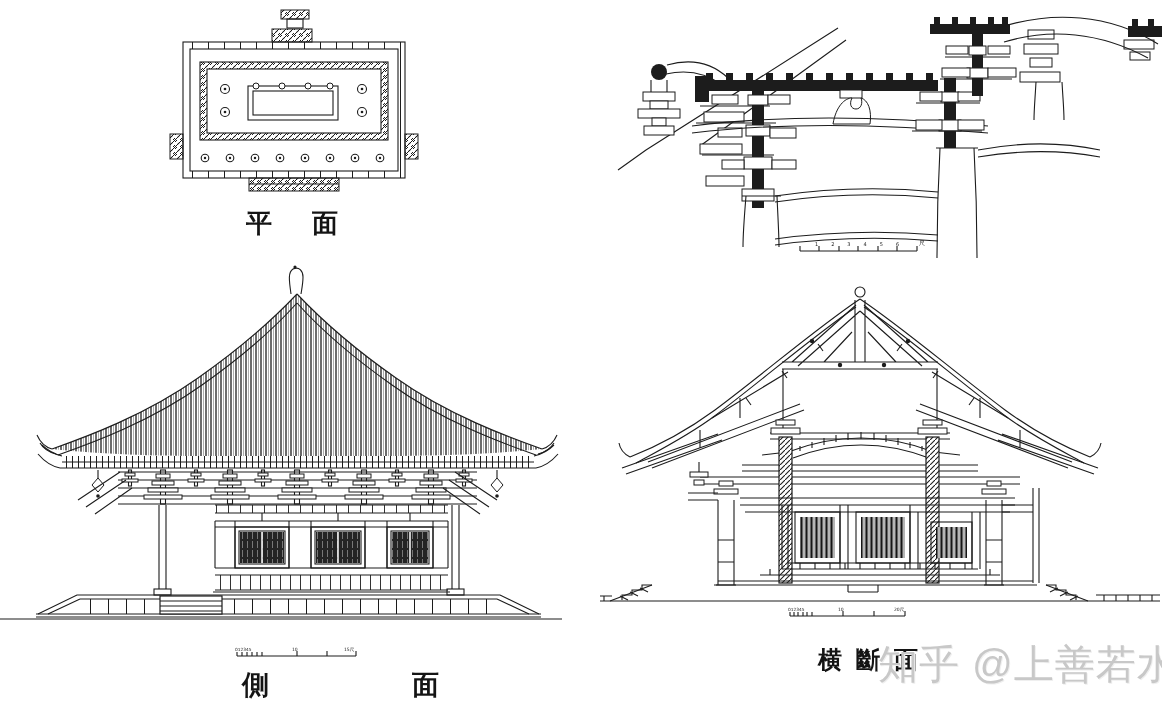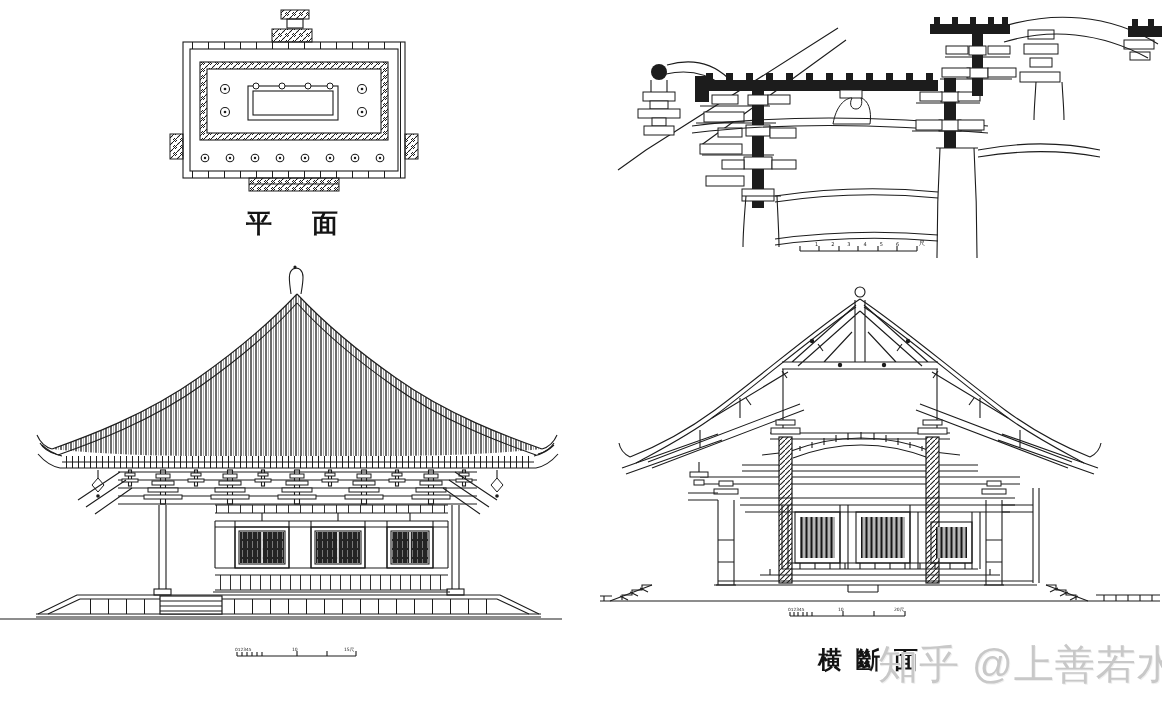--- a/index.html
+++ b/index.html
@@ -329,20 +329,21 @@
       </g>
       <path class="ln" stroke-width="1.2" d="M0,619H562"></path>
     </g>
     <g>
       <path class="ln" d="M237,656H356M237,656v-4M242,656v-4M247,656v-4M252,656v-4M257,656v-4M262,656v-4M297,656v-5M327,656v-5M356,656v-5"></path>
       <text x="235" y="651" font-size="4.3">012345</text>
       <text x="292" y="651" font-size="4.5">10</text>
       <text x="344" y="651" font-size="4.5">15尺</text>
     </g>
   </svg>
+  <div class="label label-side">側面</div>
 
   <svg class="abs" style="left:595px;top:282px" width="567" height="340" viewBox="595 282 567 340">
     <defs>
       <pattern id="s-colHatch" width="5" height="5" patternUnits="userSpaceOnUse">
         <rect width="5" height="5" fill="#ffffff"></rect>
         <path d="M0,5L5,0" stroke="#1c1c1c" stroke-width="1.1" fill="none"></path>
       </pattern>
       <pattern id="s-win" width="5" height="8" patternUnits="userSpaceOnUse">
         <rect width="5" height="8" fill="#b5b5b5"></rect>
         <line x1="1.5" y1="0" x2="1.5" y2="8" stroke="#161616" stroke-width="2"></line>

